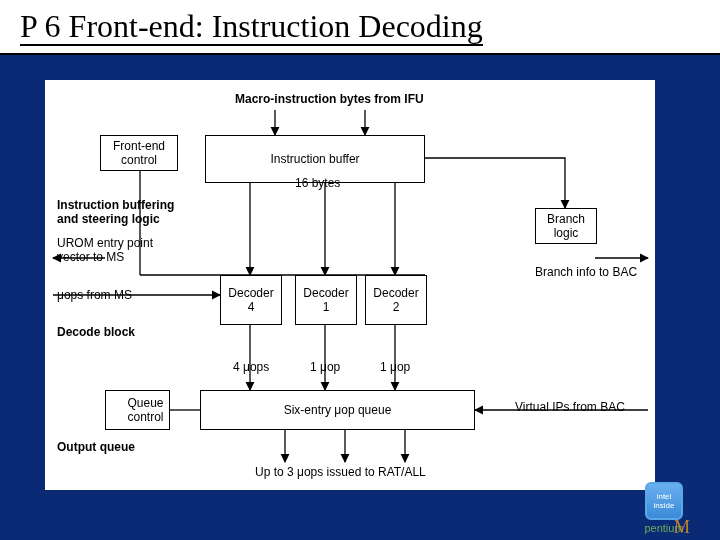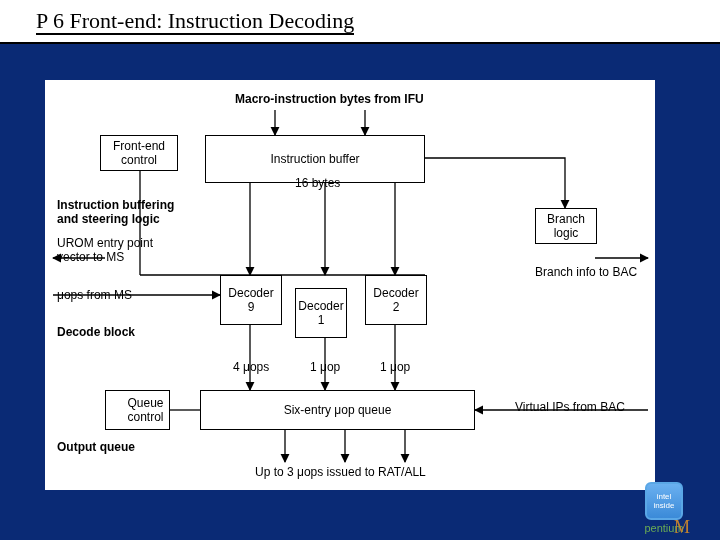--- a/index.html
+++ b/index.html
@@ -7,22 +7,22 @@
     padding: 0;
     width: 720px;
     height: 540px;
     background: #0a2a75;
     font-family: "Times New Roman", serif;
     overflow: hidden;
     position: relative;
   }
   .title-bar {
     background: #fff;
-    padding: 8px 36px;
-    font-size: 22px;
+    padding: 8px 20px;
+    font-size: 32px;
     border-bottom: 2px solid #000;
   }
   .title-bar span { border-bottom: 2px solid #000; }
   .diagram {
     position: absolute;
     left: 45px;
     top: 80px;
     width: 610px;
     height: 410px;
     background: #fff;
@@ -141,22 +141,22 @@
   <div class="box" style="left:160px; top:55px; width:220px; height:48px;">Instruction buffer</div>
   <div class="lbl" style="left:250px; top:96px;">16 bytes</div>
 
   <div class="box" style="left:490px; top:128px; width:62px; height:36px;">Branch logic</div>
 
   <div class="lbl bold" style="left:12px; top:118px; white-space:normal; width:130px;">Instruction buffering and steering logic</div>
 
   <div class="lbl" style="left:12px; top:156px; white-space:normal; width:115px;">UROM entry point vector to MS</div>
   <div class="lbl" style="left:12px; top:208px;">μops from MS</div>
 
-  <div class="box" style="left:175px; top:195px; width:62px; height:50px;">Decoder 9</div>
-  <div class="box" style="left:250px; top:195px; width:52px; height:50px;margin-top:13px;">Decoder 1</div>
+  <div class="box" style="left:175px; top:195px; width:62px; height:50px;">Decoder 4</div>
+  <div class="box" style="left:250px; top:195px; width:62px; height:50px;">Decoder 1</div>
   <div class="box" style="left:320px; top:195px; width:62px; height:50px;">Decoder 2</div>
 
   <div class="lbl" style="left:490px; top:185px;">Branch info to BAC</div>
 
   <div class="lbl bold" style="left:12px; top:245px;">Decode block</div>
 
   <div class="lbl" style="left:188px; top:280px;">4 μops</div>
   <div class="lbl" style="left:265px; top:280px;">1 μop</div>
   <div class="lbl" style="left:335px; top:280px;">1 μop</div>
 

